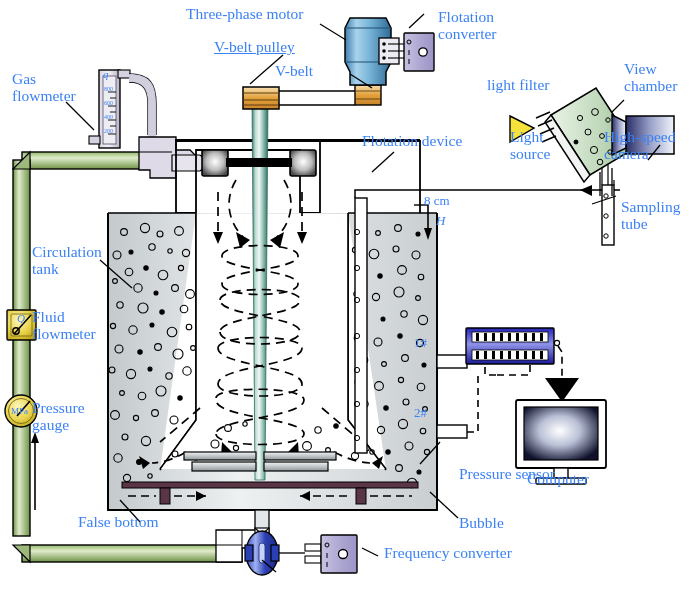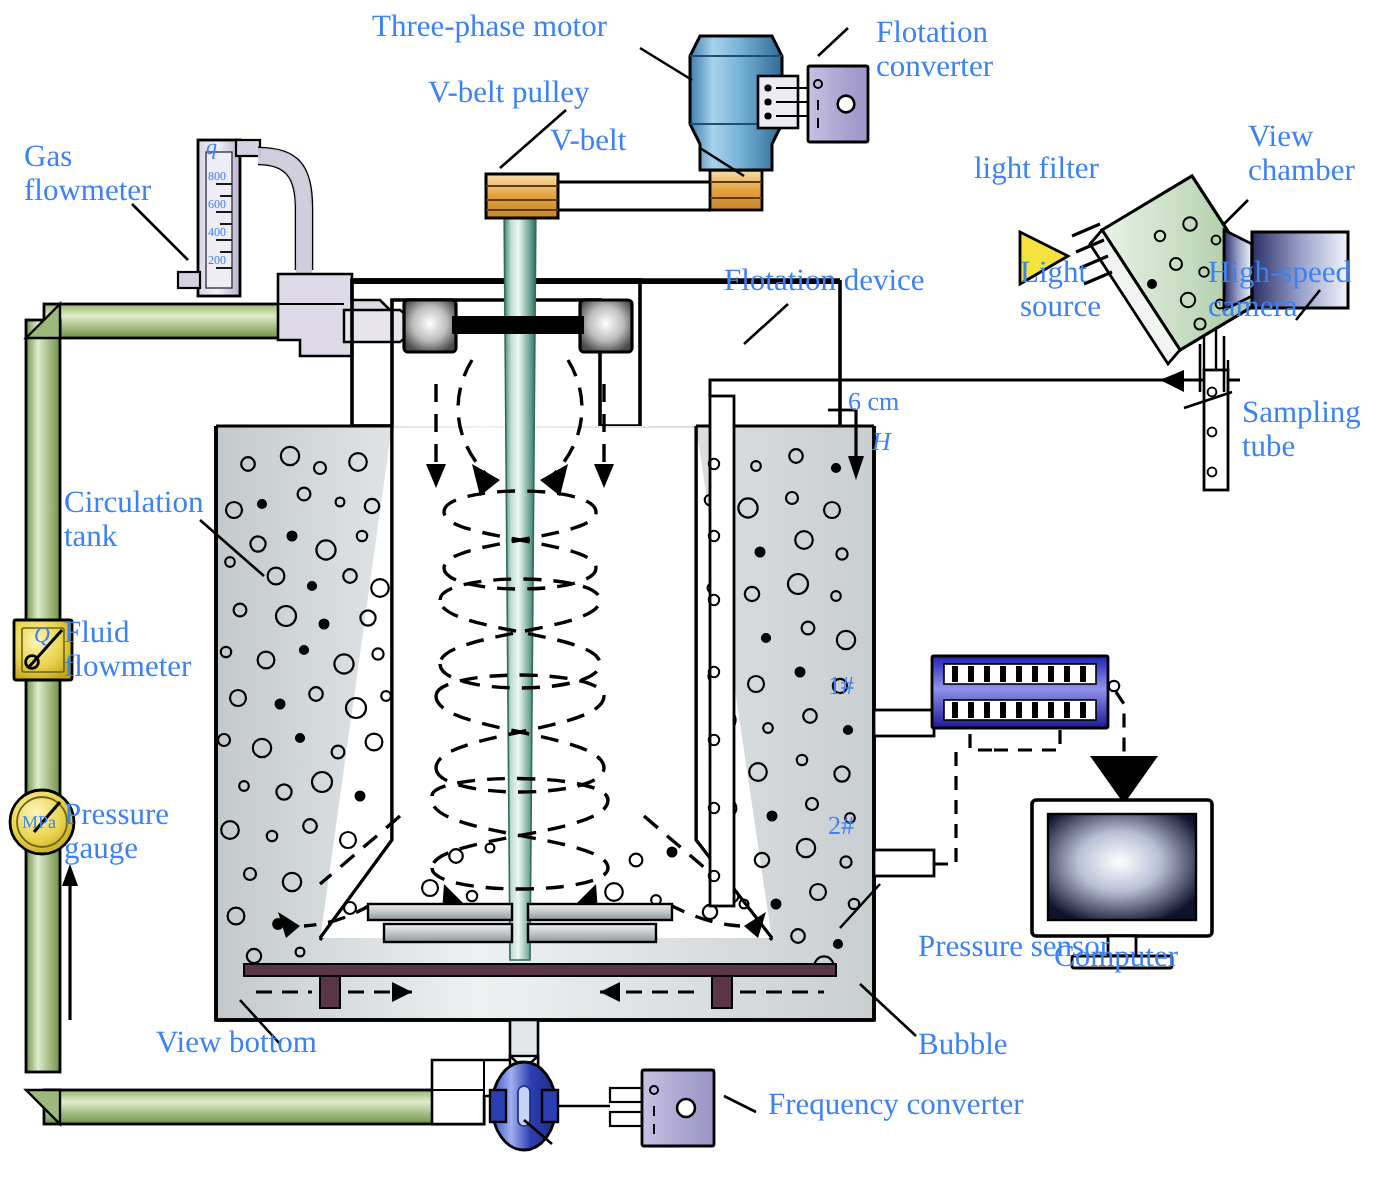--- a/index.html
+++ b/index.html
@@ -604,21 +604,21 @@
       <line x1="276" y1="572" x2="262" y2="560"></line>
       <line x1="378" y1="556" x2="362" y2="548"></line>
       <line x1="592" y1="204" x2="616" y2="196"></line>
     </g>
 
   </svg>
 
   <div class="lbl" style="left:12px; top:70px;">Gas
 flowmeter</div>
   <div class="lbl" style="left:186px; top:5px;">Three-phase motor</div>
-  <div class="lbl" style="left:214px; top:38px;">V-belt pulley</div>
+  <div class="lbl" style="left:214px; top:38px;text-decoration:underline;">V-belt pulley</div>
   <div class="lbl" style="left:275px; top:62px;">V-belt</div>
   <div class="lbl" style="left:438px; top:8px;">Flotation
 converter</div>
 
   <div class="lbl" style="left:487px; top:76px;">light filter</div>
   <div class="lbl" style="left:624px; top:60px;">View
 chamber</div>
   <div class="lbl" style="left:510px; top:128px;">Light
 source</div>
   <div class="lbl" style="left:604px; top:128px;">High-speed
@@ -632,24 +632,24 @@
 tank</div>
   <div class="lbl" style="left:32px; top:308px;">Fluid
 flowmeter</div>
   <div class="lbl" style="left:32px; top:399px;">Pressure
 gauge</div>
 
   <div class="lbl" style="left:527px; top:470px;">Computer</div>
   <div class="lbl" style="left:459px; top:465px;">Pressure sensor</div>
   <div class="lbl" style="left:459px; top:514px;">Bubble</div>
 
-  <div class="lbl" style="left:78px; top:513px;">View bottom</div>
+  <div class="lbl" style="left:78px; top:513px;">False bottom</div>
   <div class="lbl" style="left:384px; top:544px;">Frequency converter</div>
 
-  <div class="lbl lbl-sm" style="left:424px; top:194px;">6 cm</div>
+  <div class="lbl lbl-sm" style="left:424px; top:194px;">8 cm</div>
   <div class="lbl lbl-sm lbl-it" style="left:436px; top:214px;">H</div>
 
   <div class="lbl lbl-sm" style="left:414px; top:336px;">1#</div>
   <div class="lbl lbl-sm" style="left:414px; top:406px;">2#</div>
 
   <div class="lbl lbl-it" style="left:103px; top:68px; font-size:11px;">q</div>
   <div class="lbl lbl-it" style="left:17px; top:312px; font-size:11px;">Q</div>
   <div class="lbl" style="left:11px; top:406px; font-size:9px;">MPa</div>
 
   <div class="lbl" style="left:104px; top:86px; font-size:6px;">800</div>

